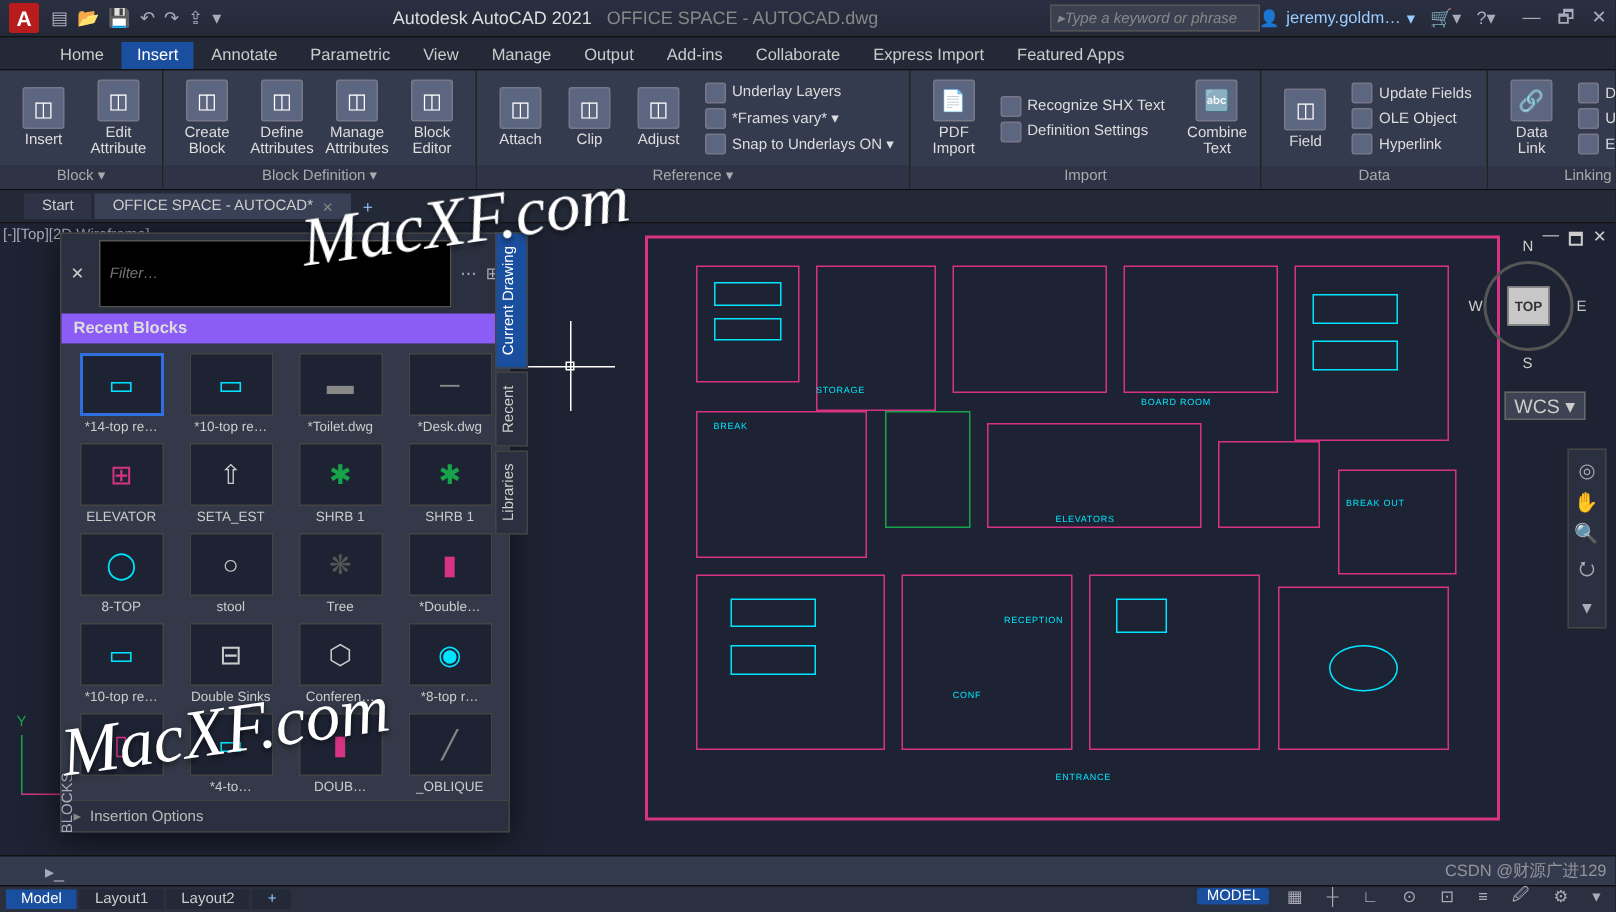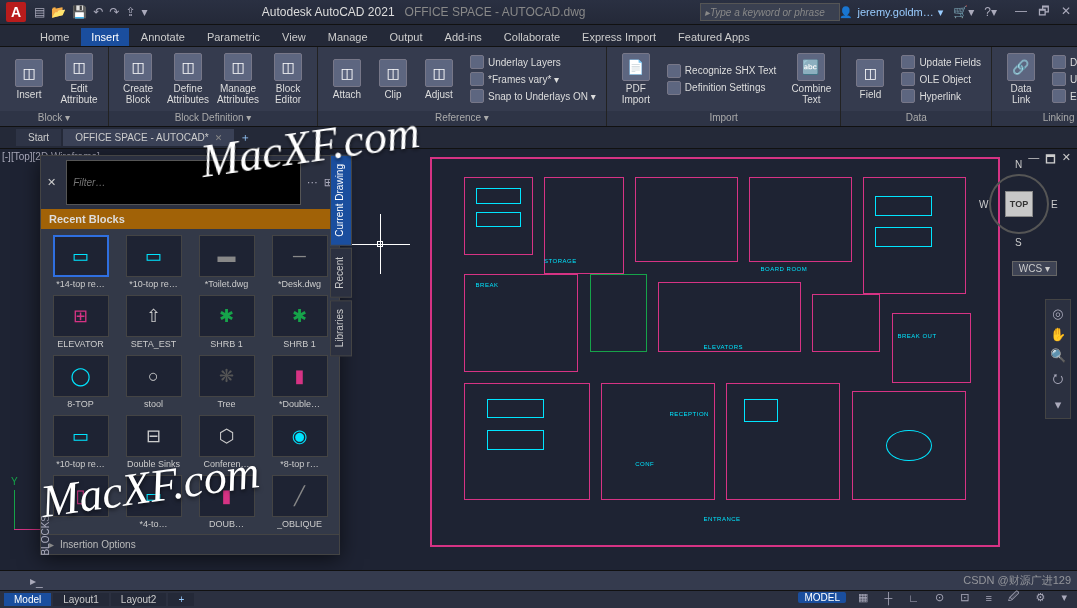--- a/index.html
+++ b/index.html
@@ -46,35 +46,35 @@
   .fp-green{border-color:#16a34a !important;}
   .rm-label{position:absolute;color:#00e5ff;font-size:6px;white-space:nowrap;letter-spacing:0.5px;}
   .desk{position:absolute;background:transparent;border:1px solid #00e5ff;}
   .viewcube { position:absolute; right:18px; top:10px; width:80px; height:90px;}
   .vc-ring{position:absolute;left:10px;top:15px;width:60px;height:60px;border:2px solid #555;border-radius:50%;}
   .vc-top{position:absolute;left:26px;top:32px;width:28px;height:26px;background:#c8c8c8;color:#333;font-size:9px;font-weight:bold;display:flex;align-items:center;justify-content:center;border:1px solid #888;}
   .vc-n{position:absolute;left:36px;top:0;color:#ccc;font-size:10px;}
   .vc-s{position:absolute;left:36px;top:78px;color:#ccc;font-size:10px;}
   .vc-e{position:absolute;left:72px;top:40px;color:#ccc;font-size:10px;}
   .vc-w{position:absolute;left:0;top:40px;color:#ccc;font-size:10px;}
-  .wcs-badge{position:absolute;right:20px;top:112px;background:#3e4354;border:1px solid #666;color:#ccc;font-size:10px;padding:1px 6px;}
+  .wcs-badge{position:absolute;right:20px;top:112px;background:#3e4354;border:1px solid #666;color:#ccc;font-size:13px;padding:1px 6px;}
   .wnd-ctrl{position:absolute;right:6px;top:2px;color:#ccc;font-size:11px;display:flex;gap:6px;}
   .navbar{position:absolute;right:6px;top:150px;width:26px;background:#2b3040;border:1px solid #444;display:flex;flex-direction:column;align-items:center;gap:6px;padding:6px 0;}
   .navbar span{color:#aab;font-size:13px;cursor:pointer;}
   .ucs{position:absolute;left:14px;bottom:40px;}
   .ucs .y{width:1px;height:40px;background:#16a34a;position:absolute;bottom:0;left:0;}
   .ucs .y:before{content:"Y";color:#16a34a;position:absolute;top:-14px;left:-3px;font-size:10px;}
   .ucs .x{height:1px;width:40px;background:#d63384;position:absolute;bottom:0;left:0;}
   .ucs .x:after{content:"X";color:#d63384;position:absolute;right:-12px;top:-6px;font-size:10px;}
   .blocks-palette{position:absolute;left:40px;top:6px;width:300px;height:400px;background:#2b3040;border:1px solid #444;box-shadow:0 4px 20px rgba(0,0,0,.6);display:flex;flex-direction:column;}
   .bp-top{display:flex;align-items:center;padding:4px 6px;gap:6px;}
   .bp-close{color:#ccc;font-size:11px;cursor:pointer;margin-right:4px;}
   .bp-filter{flex:1;background:#000000;border:1px solid #555;color:#888;font-style:italic;font-size:10px;padding:16px 6px;}
   .bp-ico{color:#aab;cursor:pointer;}
-  .bp-section{padding:4px 8px;font-size:11px;color:#ddd;font-weight:bold;background:#a16207;}
+  .bp-section{padding:4px 8px;font-size:11px;color:#ddd;font-weight:bold;background:#8b5cf6;}
   .bp-grid{flex:1;overflow:auto;display:grid;grid-template-columns:repeat(4,1fr);gap:2px;padding:4px;background:#333948;}
   .bp-cell{display:flex;flex-direction:column;align-items:center;padding:2px;cursor:pointer;}
   .bp-thumb{width:56px;height:42px;border:1px solid #444;background:#1e2333;display:flex;align-items:center;justify-content:center;font-size:18px;color:#00e5ff;}
   .bp-cell.sel .bp-thumb{border:2px solid #2f6fe0;}
   .bp-name{font-size:9px;color:#ccc;margin-top:2px;text-align:center;white-space:nowrap;overflow:hidden;text-overflow:ellipsis;max-width:60px;}
   .bp-opt{padding:4px 8px;font-size:10px;color:#bbb;border-top:1px solid #444;display:flex;align-items:center;gap:6px;}
   .bp-opt .chev{color:#888;}
   .side-tabs{position:absolute;left:330px;top:6px;width:22px;display:flex;flex-direction:column;gap:2px;}
   .side-tab{writing-mode:vertical-rl;transform:rotate(180deg);background:#2b3040;border:1px solid #444;padding:8px 3px;font-size:10px;color:#ccc;cursor:pointer;text-align:center;}
   .side-tab.selected{background:#1a4e9e;color:#fff;}

